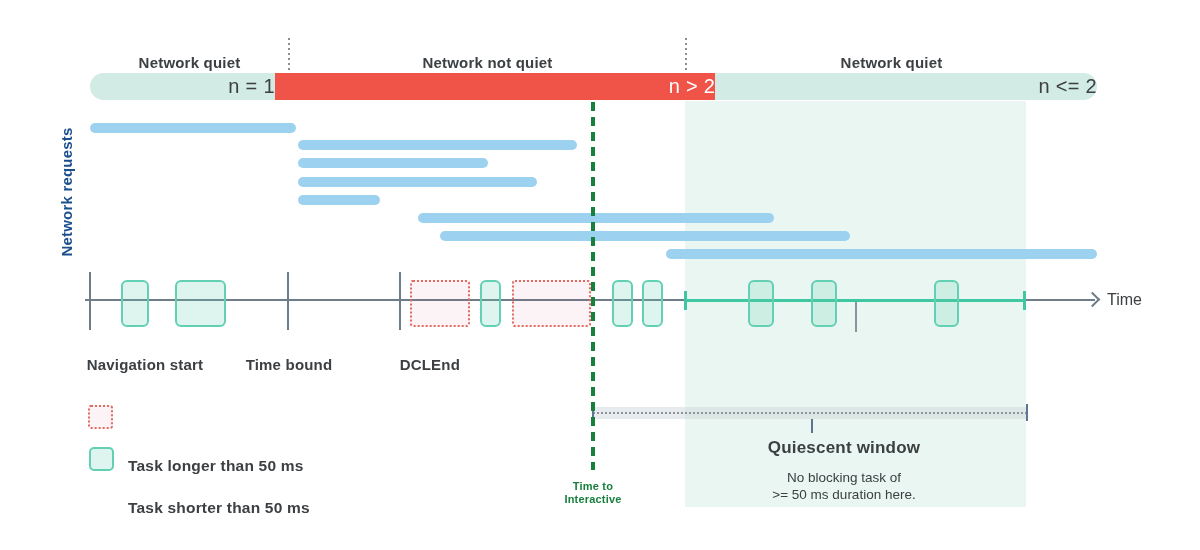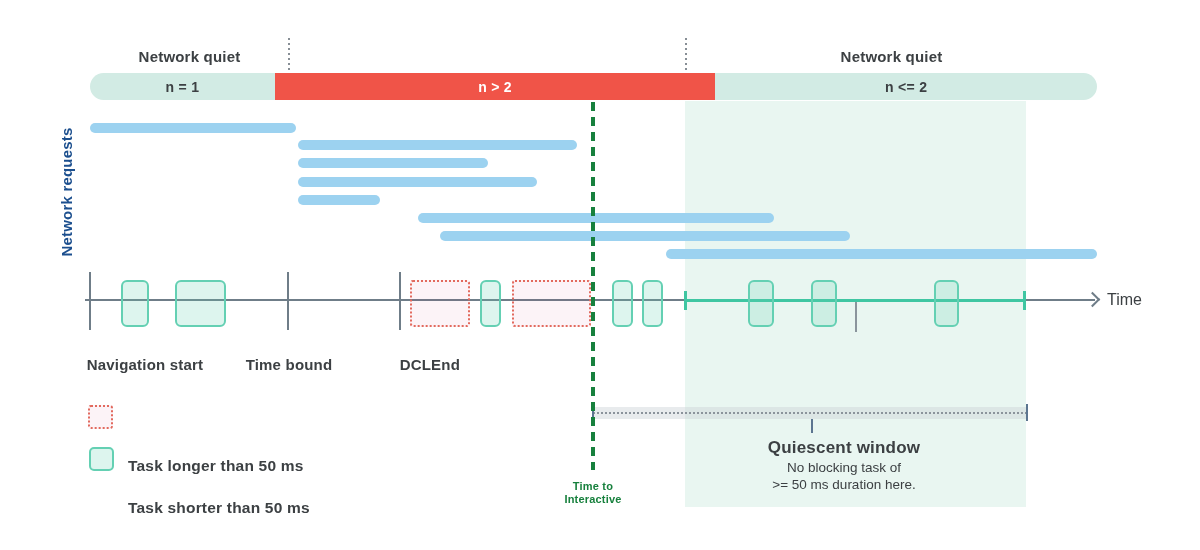--- a/index.html
+++ b/index.html
@@ -2,33 +2,33 @@
 <html><head>
 <meta charset="utf-8">
 <style>
   html,body{margin:0;padding:0;background:#fff;}
   #stage{
     position:relative;width:1200px;height:550px;background:#ffffff;overflow:hidden;
     font-family:"Liberation Sans", sans-serif;color:#3c4043;
   }
   .abs{position:absolute;}
   
-  .phase-heading{top:48px;font-size:15px;font-weight:600;text-align:center;letter-spacing:.2px;z-index:4;}
+  .phase-heading{top:54px;font-size:15px;font-weight:600;text-align:center;letter-spacing:.2px;z-index:4;}
   .ph1{left:90px;width:199px;}
   .ph2{left:289px;width:397px;}
   .ph3{left:686px;width:411px;}
   
   .boundary-dotted{top:38px;height:64px;width:2px;z-index:1;
     background:repeating-linear-gradient(180deg,#878e95 0 2px,transparent 2px 5px);}
   .bd1{left:288px;} .bd2{left:685px;}
   
   #phase-pill{left:90px;top:73px;width:1007px;height:27px;border-radius:14px;overflow:hidden;
     display:flex;z-index:3;}
-  .pill-seg{height:100%;display:flex;align-items:center;justify-content:center;
-    font-size:14px;font-weight:700;letter-spacing:.3px;}
+  .pill-seg{height:100%;display:flex;align-items:center;justify-content:flex-end;
+    font-size:20px;font-weight:400;letter-spacing:.3px;}
   .seg-quiet{background:#d2ebe4;color:#3c4043;}
   .seg-busy{background:#f05448;color:#ffffff;}
   
   #quiet-region{left:685px;top:101px;width:341px;height:406px;background:#e9f6f1;z-index:0;}
   
   #y-axis-label{left:66px;top:192px;transform:translate(-50%,-50%) rotate(-90deg);
     white-space:nowrap;font-size:15px;font-weight:700;color:#1c4f8e;z-index:2;letter-spacing:.2px;}
   .req-bar{position:absolute;height:10px;border-radius:5px;background:#9cd2f0;z-index:2;}
   
   #axis-line{left:85px;top:299px;width:1010px;height:2px;background:#6f7d88;z-index:2;}
@@ -54,41 +54,42 @@
   #subwindow-label .l1{font-size:15px;font-weight:600;letter-spacing:.2px;}
   #subwindow-label .l2{font-size:15px;font-weight:500;margin-top:3px;}
   
   #quiescent-bar{left:593px;top:407px;width:434px;height:12px;background:rgba(203,210,215,0.45);z-index:3;}
   #quiescent-dotline{left:593px;top:412px;width:434px;height:0;border-top:2px dotted #8b939b;z-index:4;}
   .q-cap{top:404px;width:2px;height:17px;background:#5c7590;z-index:4;}
   .qc1{left:592px;} .qc2{left:1026px;}
   #quiescent-pointer{left:811px;top:419px;width:2px;height:14px;background:#5c7590;z-index:3;}
   #quiescent-label{left:712px;top:438px;width:264px;text-align:center;z-index:4;}
   #quiescent-label .title{font-size:17px;font-weight:700;letter-spacing:.2px;}
-  #quiescent-label .sub{font-size:13.5px;font-weight:500;margin-top:2px;line-height:1.25;}
+  #quiescent-label .sub{font-size:13.5px;font-weight:500;margin-top:12px;line-height:1.25;}
   
   #tti-line{left:591px;top:102px;width:4px;height:368px;z-index:6;
     background:repeating-linear-gradient(180deg,#17803d 0 9px,transparent 9px 15px);}
   #tti-label{left:533px;top:480px;width:120px;text-align:center;color:#17803d;
     font-size:11px;font-weight:700;line-height:1.2;z-index:6;letter-spacing:.2px;}
   
   .legend-swatch{width:25px;height:24px;box-sizing:border-box;z-index:2;}
   .lsw-long{left:88px;top:405px;background:rgba(194,24,91,0.05);border:2px dotted #e26a5e;border-radius:3px;}
   .lsw-short{left:89px;top:447px;background:rgba(100,208,179,0.22);border:2px solid #64d0b3;border-radius:5px;}
   .legend-label{font-size:15.5px;font-weight:600;z-index:2;letter-spacing:.2px;margin-top:48px;}
   .ll-long{left:128px;top:409px;} .ll-short{left:128px;top:451px;}
 </style>
 </head>
 <body>
 
 <div id="stage">
 
   <div class="abs" id="quiet-region"></div>
 
   <div class="abs phase-heading ph1">Network quiet</div>
+  <div class="abs phase-heading ph2">Network not quiet</div>
   <div class="abs phase-heading ph3">Network quiet</div>
 
   <div class="abs boundary-dotted bd1"></div>
   <div class="abs boundary-dotted bd2"></div>
 
   <div class="abs" id="phase-pill">
     <div class="pill-seg seg-quiet" style="width:199px">
       <span>n = 1</span>
     </div>
     <div class="pill-seg seg-busy" style="width:474px">

